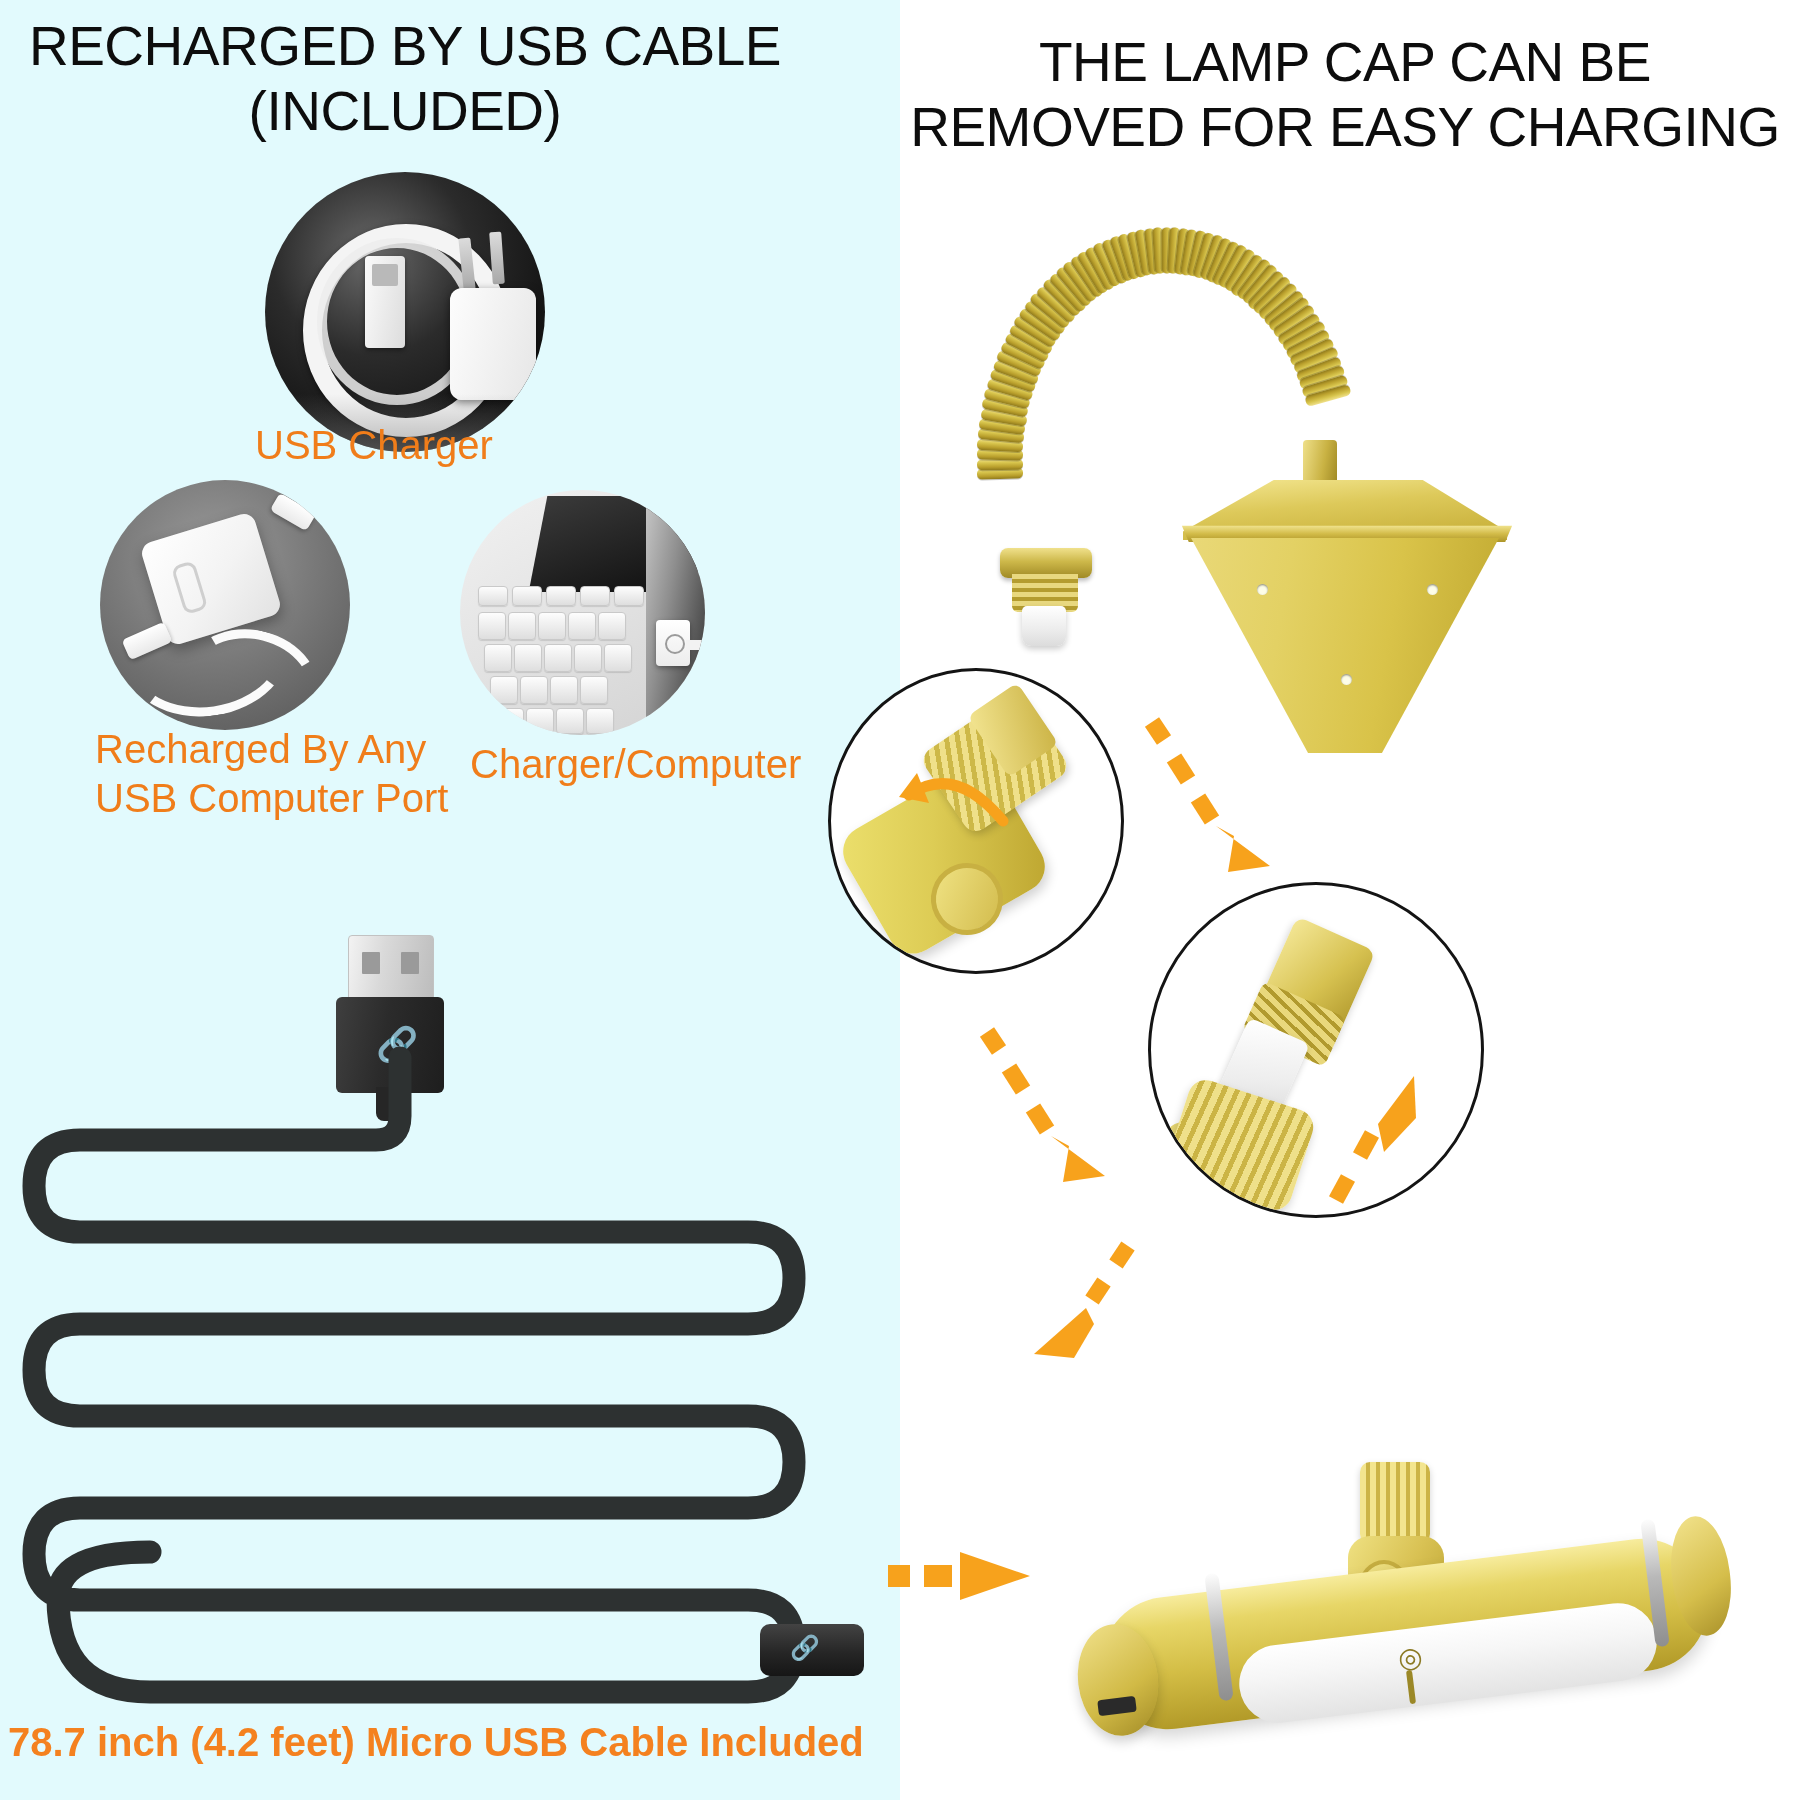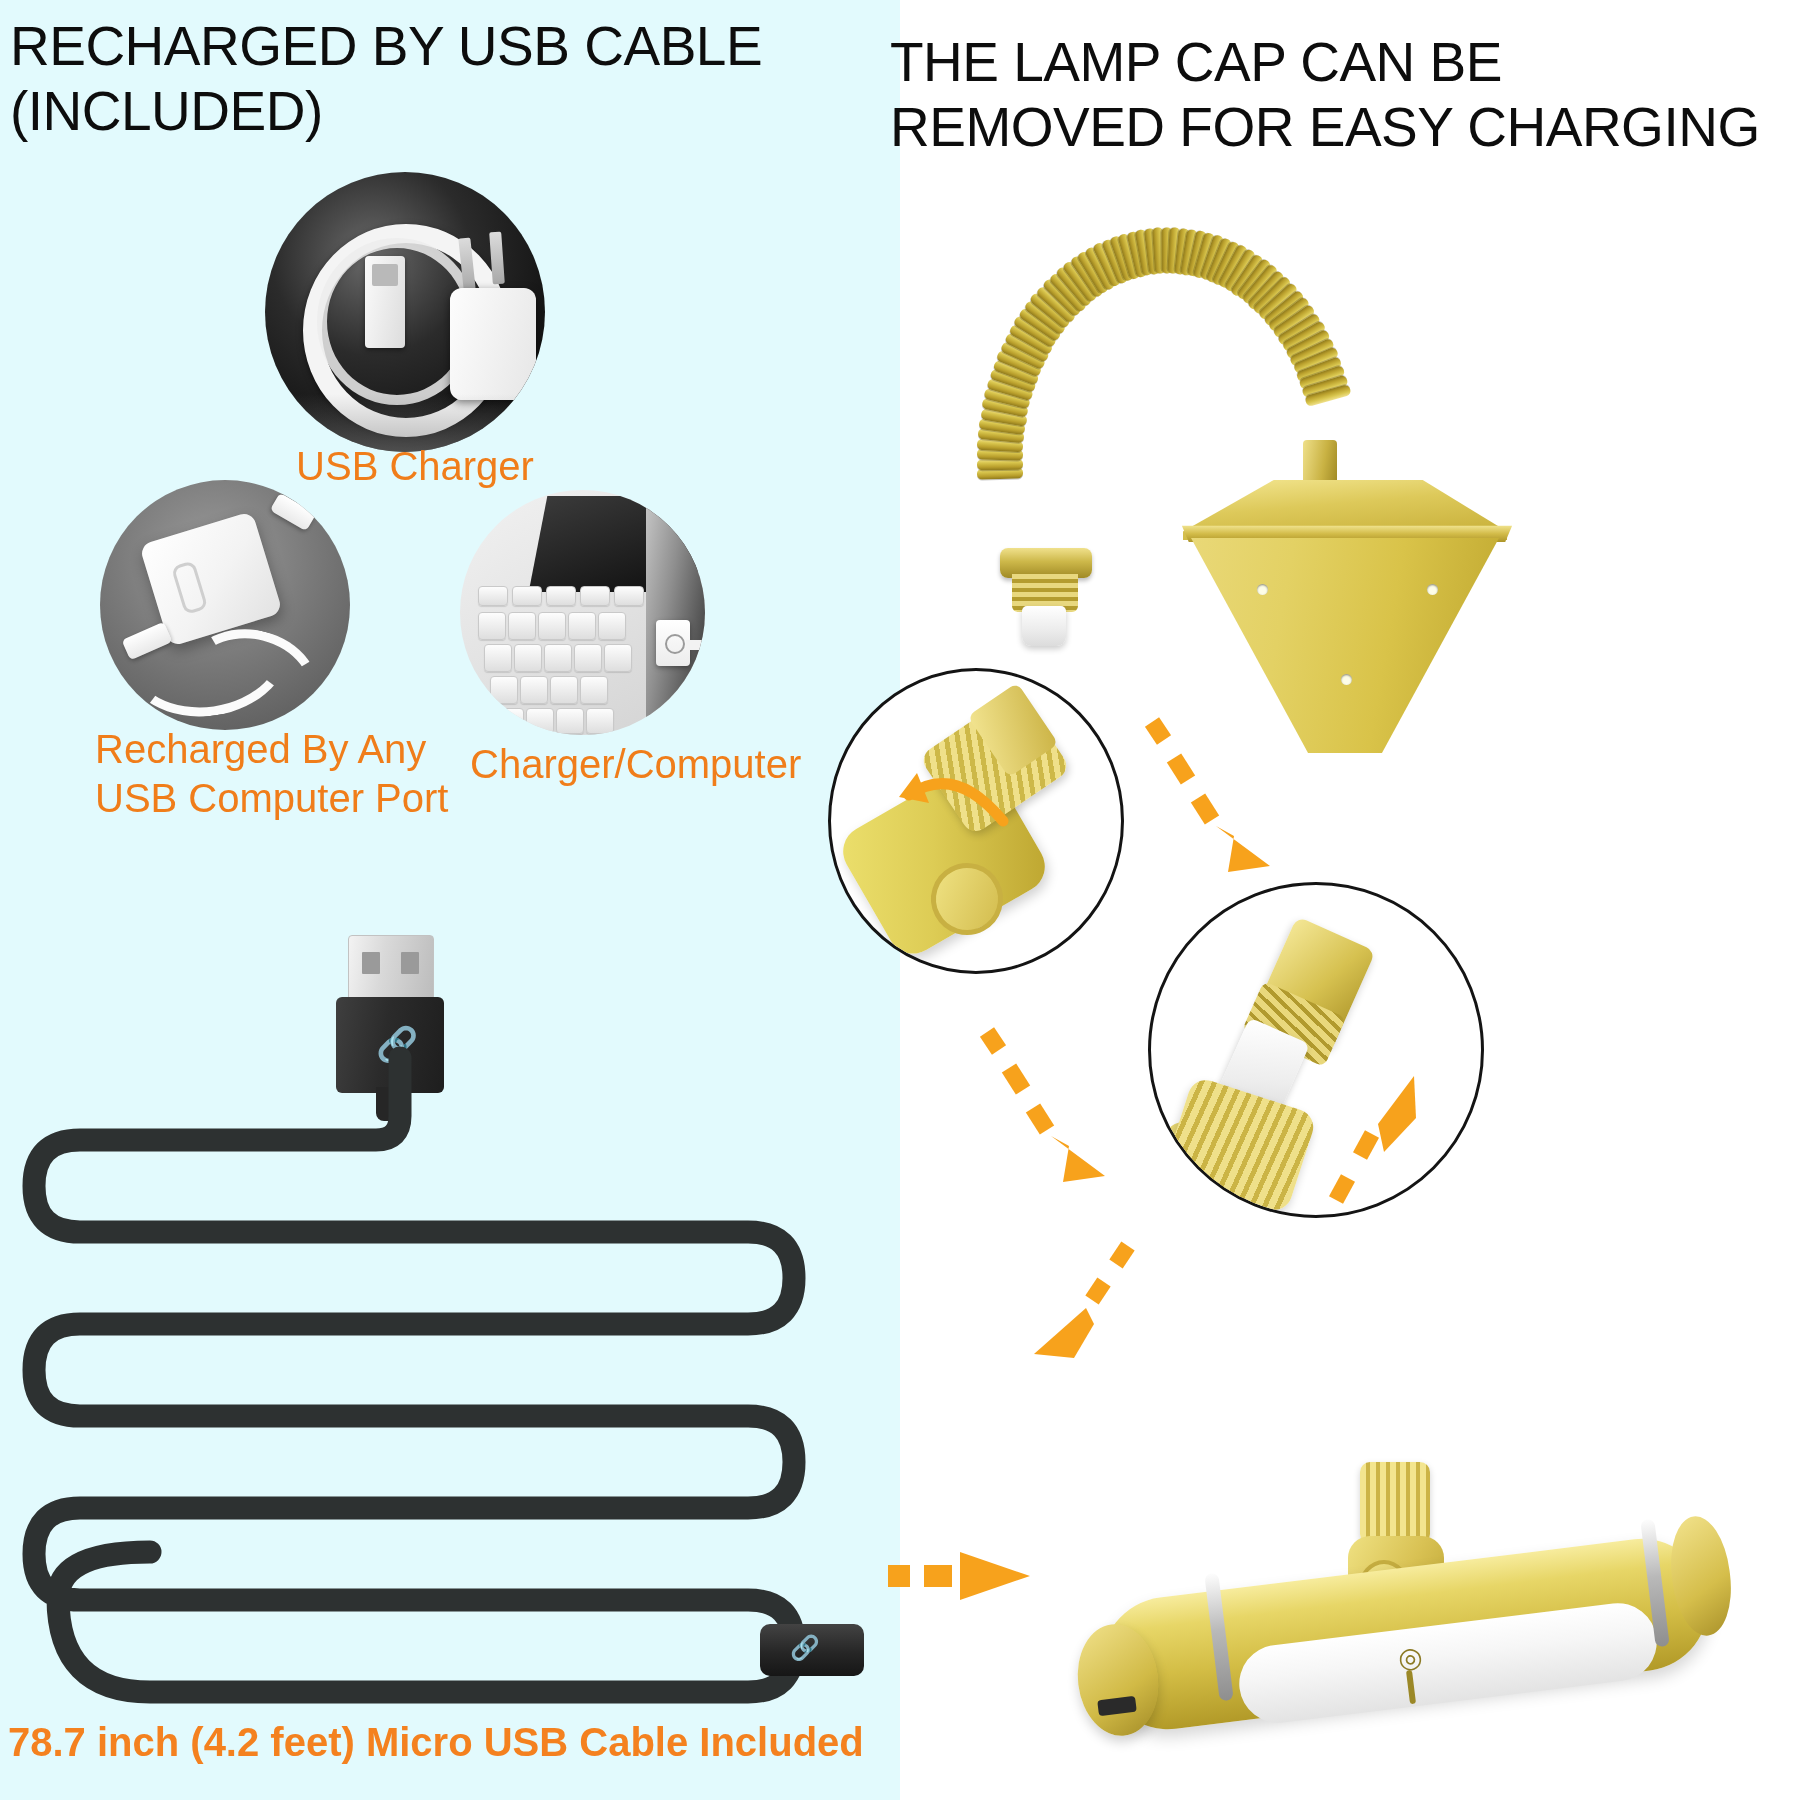--- a/index.html
+++ b/index.html
@@ -15,40 +15,40 @@
     position:absolute;left:0;top:0;width:900px;height:1800px;
     background:#e2fafd;
   }
   .panel-right{
     position:absolute;left:900px;top:0;width:900px;height:1800px;
     background:#ffffff;
   }
 
   
   .heading{
-    position:absolute;
+    position:absolute;text-align:center;
     color:#0d0d0d;font-weight:400;
     font-family:"Liberation Sans", sans-serif;
     line-height:1.18;letter-spacing:-0.5px;
     white-space:pre-line;
   }
   #heading-left{
     left:10px;top:14px;width:790px;font-size:55px;
   }
   #heading-right{
     left:890px;top:30px;width:910px;font-size:55px;
   }
 
   
   .caption{
     position:absolute;color:#f07d1a;
     font-family:"Liberation Sans", sans-serif;
     font-size:40px;line-height:1.22;white-space:pre-line;
   }
-  #cap-usb-charger{left:255px;top:442px;width:320px;text-align:center;}
+  #cap-usb-charger{left:255px;top:421px;width:320px;}
   #cap-any-port{left:95px;top:725px;width:360px;text-align:left;}
   #cap-laptop{left:470px;top:740px;width:330px;text-align:left;}
   #cap-bottom{
     left:8px;top:1718px;width:880px;text-align:left;
     font-size:40px;font-weight:bold;color:#f4811f;
   }
 
   
   .photo-circle{
     position:absolute;border-radius:50%;overflow:hidden;

